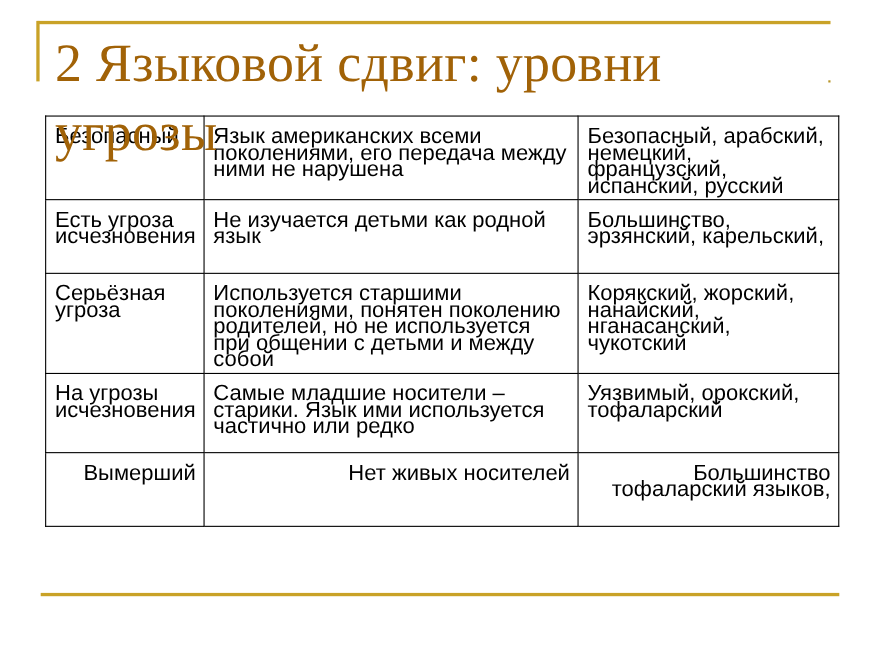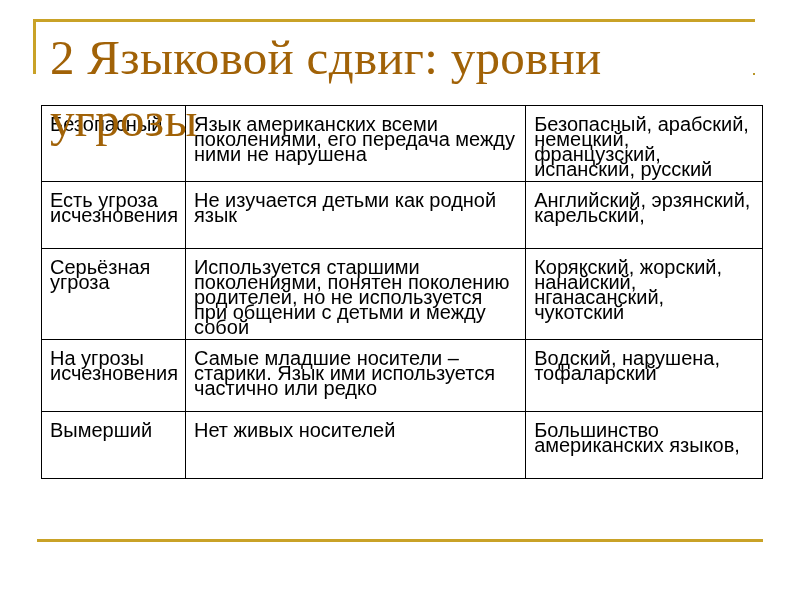--- a/index.html
+++ b/index.html
@@ -56,21 +56,21 @@
       box-sizing: border-box;
     }
     .slide-table td.c1 { width: 132px; }
     .slide-table td.c2 { width: 349px; }
     .slide-table td.c3 { width: 241px; }
     .r1 { height: 73px; }
     .r2 { height: 71px; }
     .r3 { height: 67px; }
     .r4 { height: 88px; margin-top: 40px; }
     .r5 { height: 72px; }
-    .r6 { height: 67px; }
+    .r6 { height: 67px; text-align: right; }
     .title {
       position: absolute;
       left: 50px;
       top: 27px;
       width: 680px;
       margin: 0;
       font-family: "Liberation Serif", "DejaVu Serif", serif;
       font-weight: normal;
       font-size: 49px;
       line-height: 62px;
@@ -100,33 +100,33 @@
 <table class="slide-table">
   <tbody>
     <tr class="r1">
       <td class="c1">Безопасный</td>
       <td class="c2">Язык американских всеми поколениями, его передача между ними не нарушена</td>
       <td class="c3">Безопасный, арабский, немецкий, французский, испанский, русский</td>
     </tr>
     <tr class="r3">
       <td class="c1">Есть угроза исчезновения</td>
       <td class="c2">Не изучается детьми как родной язык</td>
-      <td class="c3">Английский, эрзянский, карельский,</td>
+      <td class="c3">Большинство, эрзянский, карельский,</td>
     </tr>
     <tr class="r4">
       <td class="c1">Серьёзная угроза</td>
       <td class="c2">Используется старшими поколениями, понятен поколению родителей, но не используется при общении с детьми и между собой</td>
       <td class="c3">Корякский, жорский, нанайский, нганасанский, чукотский</td>
     </tr>
     <tr class="r5">
       <td class="c1">На угрозы исчезновения</td>
       <td class="c2">Самые младшие носители – старики. Язык ими используется частично или редко</td>
-      <td class="c3">Водский, нарушена, тофаларский</td>
+      <td class="c3">Уязвимый, орокский, тофаларский</td>
     </tr>
     <tr class="r6">
       <td class="c1">Вымерший</td>
       <td class="c2">Нет живых носителей</td>
-      <td class="c3">Большинство американских языков,</td>
+      <td class="c3">Большинство тофаларский языков,</td>
     </tr>
   </tbody>
 </table>
 
 <div class="gold-bottom"></div>
 
 </body></html>

